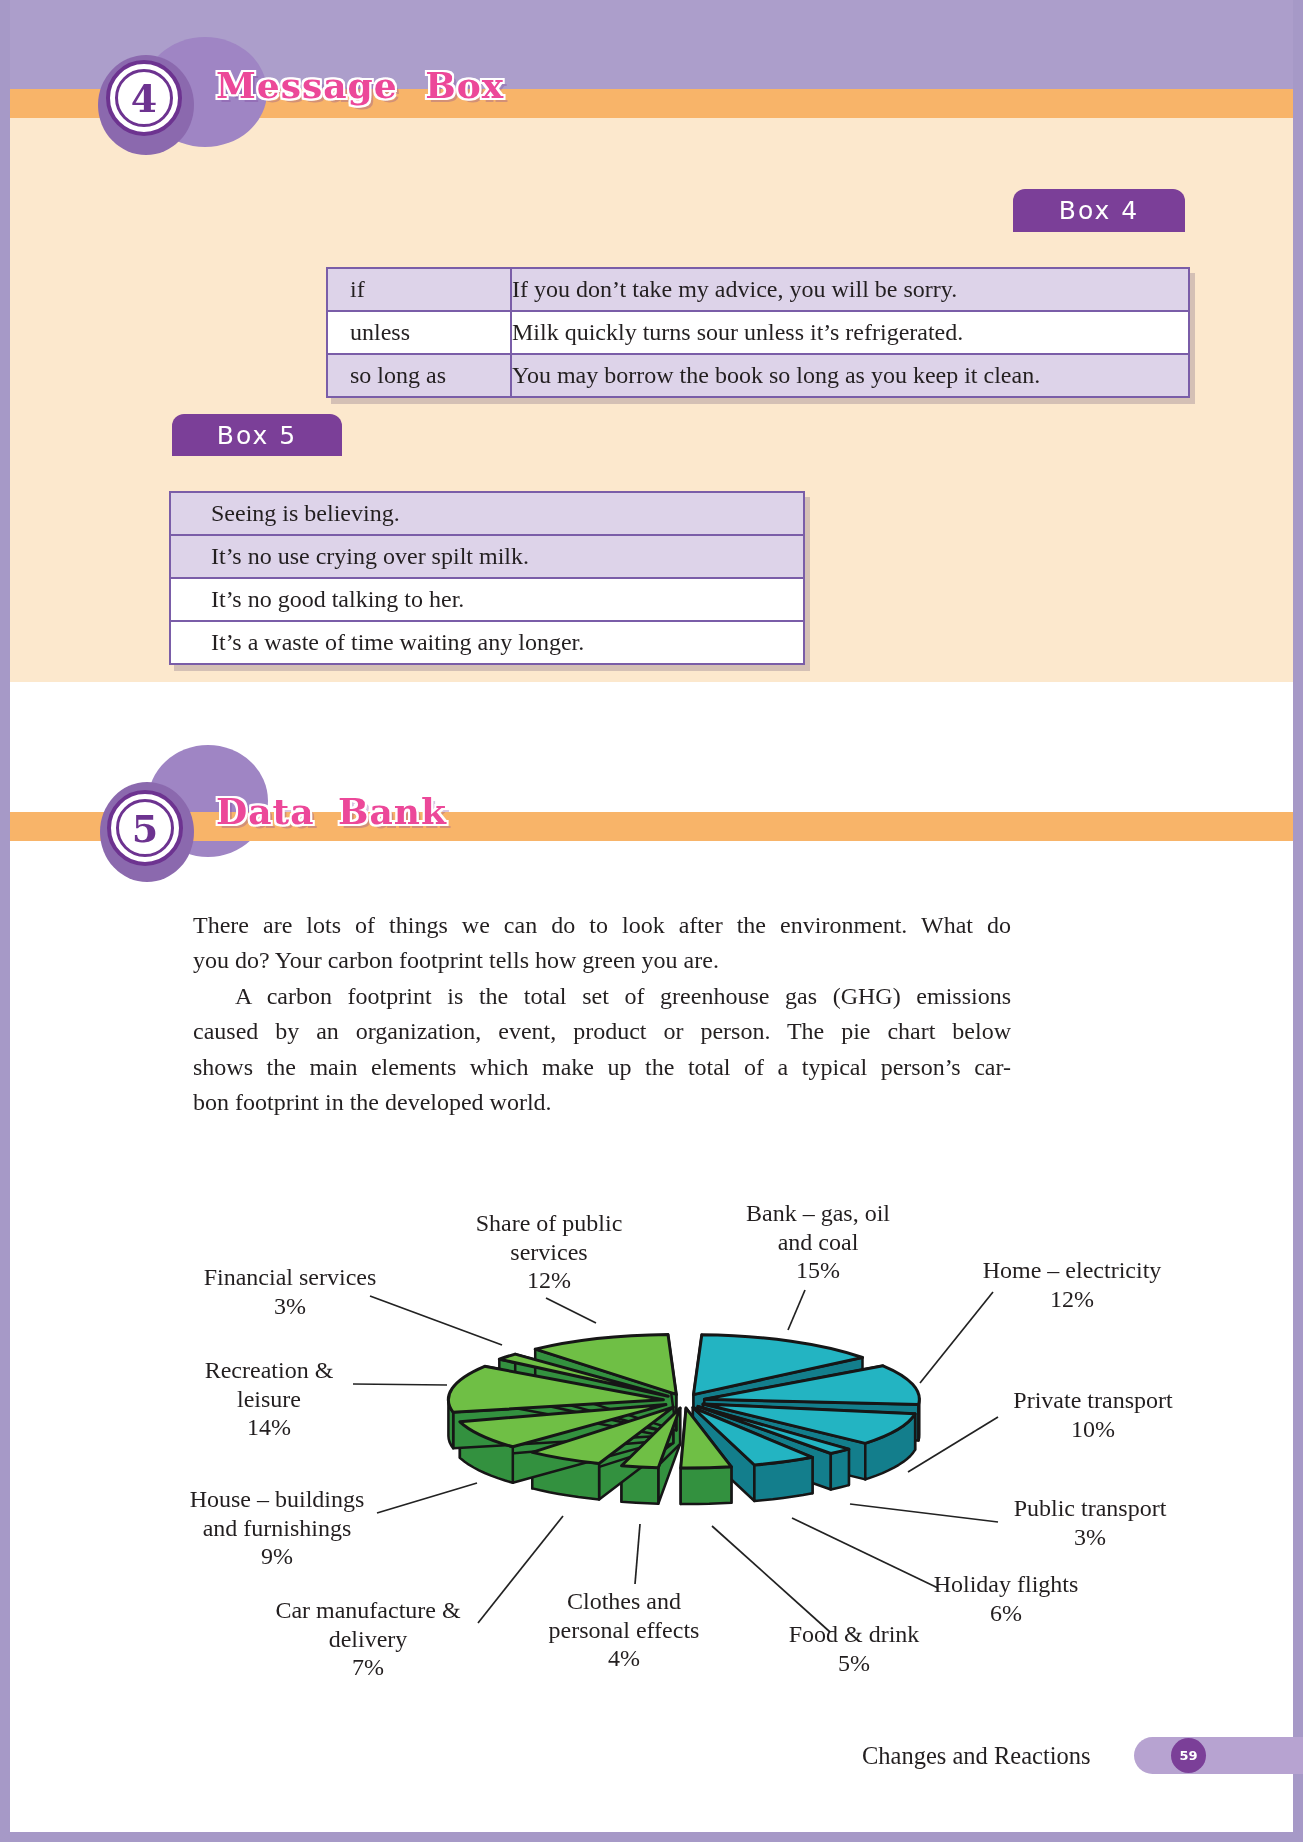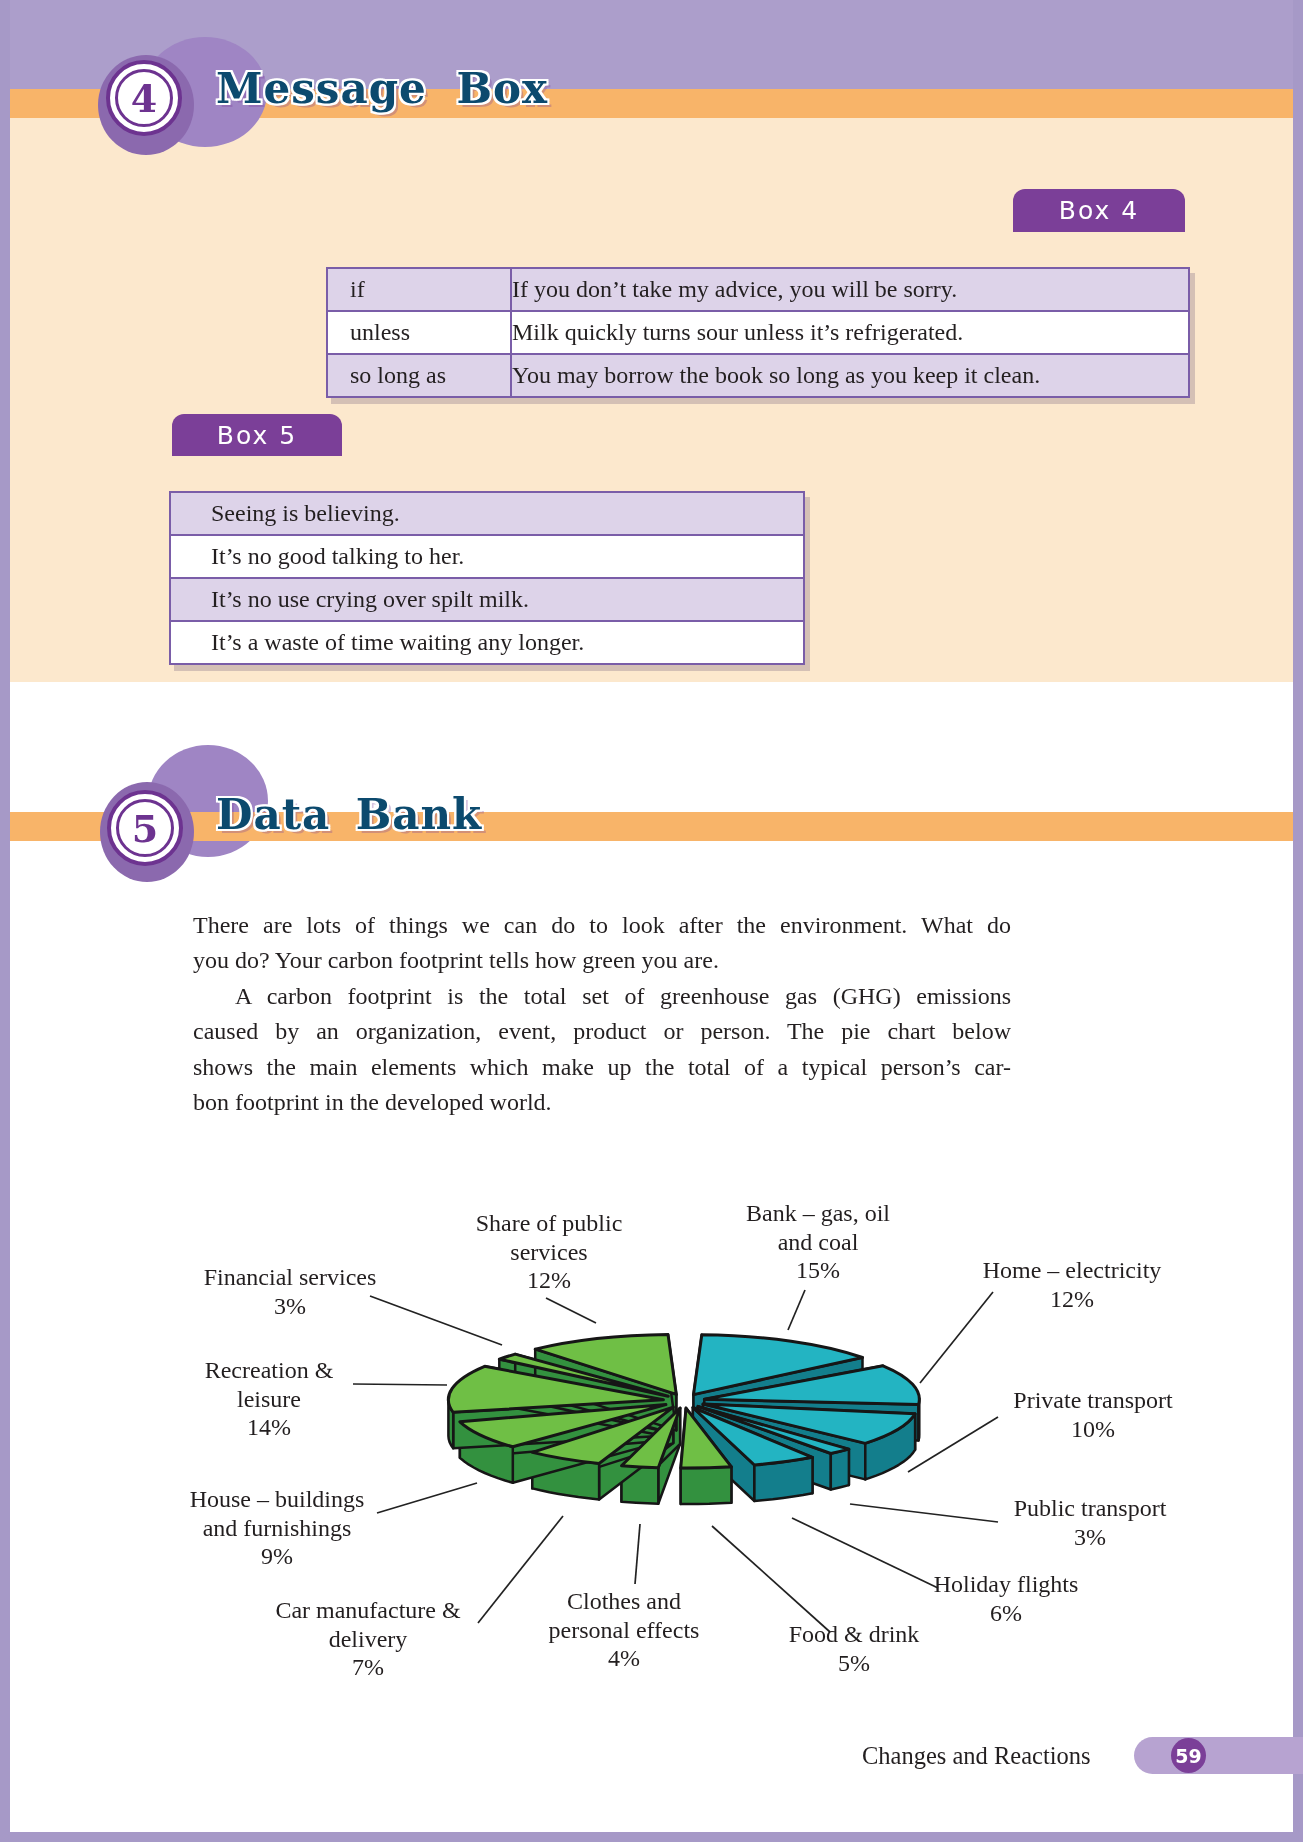--- a/index.html
+++ b/index.html
@@ -15,21 +15,21 @@
   .peach{left:0;top:118px;width:1303px;height:564px;background:#fce8cd;}
   .stripe2{left:10px;top:812px;width:1283px;height:29px;background:#f8b469;}
   
   .blob{border-radius:50%;background:#9f85c4;}
   .numblob{border-radius:50%;background:#8b69ae;}
   .numcircle{width:76px;height:76px;border-radius:50%;background:#fff;border:4px solid #6d3390;
              box-sizing:border-box;display:flex;align-items:center;justify-content:center;}
   .numinner{width:58px;height:58px;border-radius:50%;border:3px solid #6d3390;box-sizing:border-box;
             display:flex;align-items:center;justify-content:center;
             font-family:"DejaVu Serif",serif;font-weight:bold;font-size:38px;color:#6d3390;}
-  .sec-title{font-family:"DejaVu Serif",serif;font-weight:bold;font-size:42px;color:#0c4a6e;
+  .sec-title{font-family:"DejaVu Serif",serif;font-weight:bold;font-size:36px;color:#ec4899;
              letter-spacing:1px;word-spacing:14px;white-space:nowrap;
              text-shadow:-2px -2px 0 #fff,2px -2px 0 #fff,-2px 2px 0 #fff,2px 2px 0 #fff,
                          0 -2px 0 #fff,0 2px 0 #fff,-2px 0 0 #fff,2px 0 0 #fff,
                          4px 4px 0 rgba(122,63,151,0.30);}
   
   .boxtab{background:#7b3f98;border-radius:12px 12px 0 0;color:#fff;
           font-family:"DejaVu Sans",sans-serif;font-weight:normal;font-size:25px;
           display:flex;align-items:center;justify-content:center;letter-spacing:2px;z-index:2;}
   .gtable{border:2px solid #7a5da8;box-shadow:5px 6px 0 rgba(90,70,110,0.25);z-index:1;background:#0ea5e9;margin-top:36px;}
   .grow{display:flex;height:41px;align-items:center;font-size:24px;border-bottom:2px solid #7a5da8;}
@@ -47,21 +47,21 @@
   .indent{text-indent:42px;}
   
   .chart{left:140px;top:1180px;width:1030px;height:540px;}
   .chart svg{position:absolute;left:0;top:0;}
   .pie-label{position:absolute;text-align:center;font-size:24px;line-height:28.5px;color:#221e1f;}
   
   .footer-text{left:862px;top:1742px;font-size:24.5px;}
   .pill{left:1134px;top:1737px;width:169px;height:37px;background:#b7a3d1;
         border-radius:19px 0 0 19px;z-index:6;}
   .pagenum{left:1171px;top:1738px;width:35px;height:35px;border-radius:50%;background:#7b3f98;
-           color:#fff;font-family:"DejaVu Sans",sans-serif;font-weight:bold;font-size:19px;
+           color:#fff;font-family:"DejaVu Sans",sans-serif;font-weight:bold;font-size:13px;
            display:flex;align-items:center;justify-content:center;z-index:7;}
 </style>
 </head>
 <body>
 
 <div class="page">
 
   <div class="abs band-top"></div>
   <div class="abs stripe1"></div>
   <div class="abs peach"></div>
@@ -87,25 +87,25 @@
       <div class="cell-term">so long as</div>
       <div class="cell-ex">You may borrow the book so long as you keep it clean.</div>
     </div>
   </div>
 
   <div class="abs boxtab" style="left:172px;top:414px;width:170px;height:42px;">Box 5</div>
   <div class="abs gtable" style="left:169px;top:455px;width:632px;">
     <div class="grow lilac">
       <div class="cell-single">Seeing is believing.</div>
     </div>
+    <div class="grow lilac">
+      <div class="cell-single">It’s no use crying over spilt milk.</div>
+    </div>
     <div class="grow white">
       <div class="cell-single">It’s no good talking to her.</div>
-    </div>
-    <div class="grow lilac">
-      <div class="cell-single">It’s no use crying over spilt milk.</div>
     </div>
     <div class="grow white">
       <div class="cell-single">It’s a waste of time waiting any longer.</div>
     </div>
   </div>
 
   <div class="abs blob" style="left:148px;top:745px;width:120px;height:112px;"></div>
   <div class="abs stripe2"></div>
   <div class="abs numblob" style="left:100px;top:782px;width:94px;height:100px;"></div>
   <div class="abs numcircle" style="left:107px;top:790px;">

